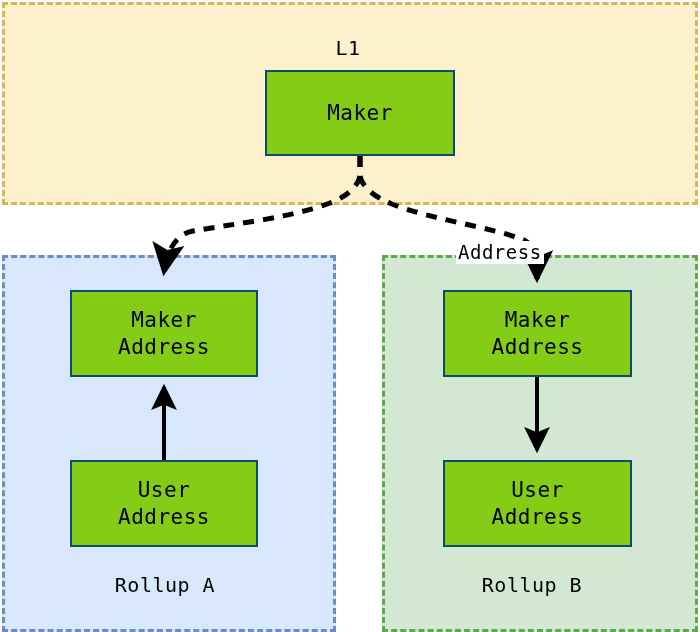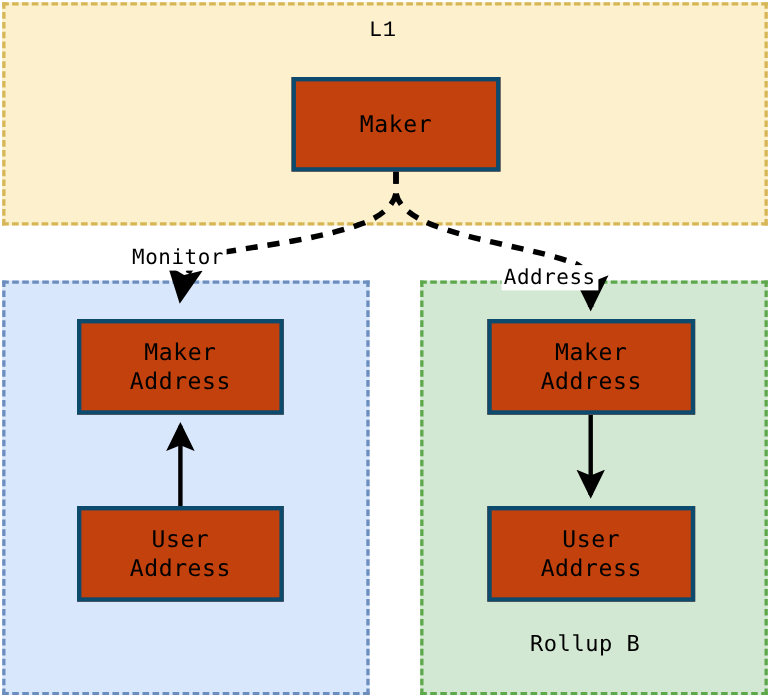--- a/index.html
+++ b/index.html
@@ -63,40 +63,39 @@
     position: absolute;
     text-align: center;
     color: #000000;
     font-size: 20px;
     letter-spacing: 0.5px;
     line-height: 1;
     white-space: nowrap;
   }
   .zone-title-l1 {
     left: 0;
-    top: 19px;
+    top: 38px;
     width: 696px;
-    font-family: Liberation Mono, monospace;
   }
   .zone-title-rollup-a {
     left: 0;
     top: 575px;
     width: 330px;
   }
   .zone-title-rollup-b {
     left: 382px;
     top: 575px;
     width: 300px;
   }
   
   .node {
     position: absolute;
     box-sizing: border-box;
-    background: #c2410c;
-    border: 4px solid #0c4a6e;
+    background: #84cc16;
+    border: 2px solid #0c4a6e;
     display: flex;
     flex-direction: column;
     align-items: center;
     justify-content: center;
     color: #000000;
     font-size: 21px;
     line-height: 1.28;
     letter-spacing: 0.5px;
     white-space: nowrap;
   }
@@ -176,20 +175,21 @@
 
     <path d="M 360 156 L 360 176 C 362 186 372 196 392 204 C 432 220 492 227 524 240 C 534 245 537 256 537 279" fill="none" stroke="#000000" stroke-width="5" stroke-dasharray="11,9" stroke-linecap="butt" marker-end="url(#arrowFilled)"></path>
 
     <path d="M 164 460 L 164 387" fill="none" stroke="#000000" stroke-width="4" marker-end="url(#arrowFilled)"></path>
 
     <path d="M 537 377 L 537 450" fill="none" stroke="#000000" stroke-width="4" marker-end="url(#arrowFilled)"></path>
   </svg>
 
   <div class="zone-title zone-title-l1">L1</div>
 
+  <div class="zone-title zone-title-rollup-a">Rollup A</div>
 
   <div class="zone-title zone-title-rollup-b">Rollup B</div>
 
   <div class="node node-maker-l1">
     <span class="node-line">Maker</span>
   </div>
 
   <div class="node node-a-maker">
     <span class="node-line">Maker</span>
     <span class="node-line">Address</span>
@@ -203,17 +203,16 @@
   <div class="node node-b-maker">
     <span class="node-line">Maker</span>
     <span class="node-line">Address</span>
   </div>
 
   <div class="node node-b-user">
     <span class="node-line">User</span>
     <span class="node-line">Address</span>
   </div>
 
-  <div class="edge-label edge-label-monitor">Monitor</div>
 
   <div class="edge-label edge-label-response">Address</div>
 
 </div>
 
 </body></html>

